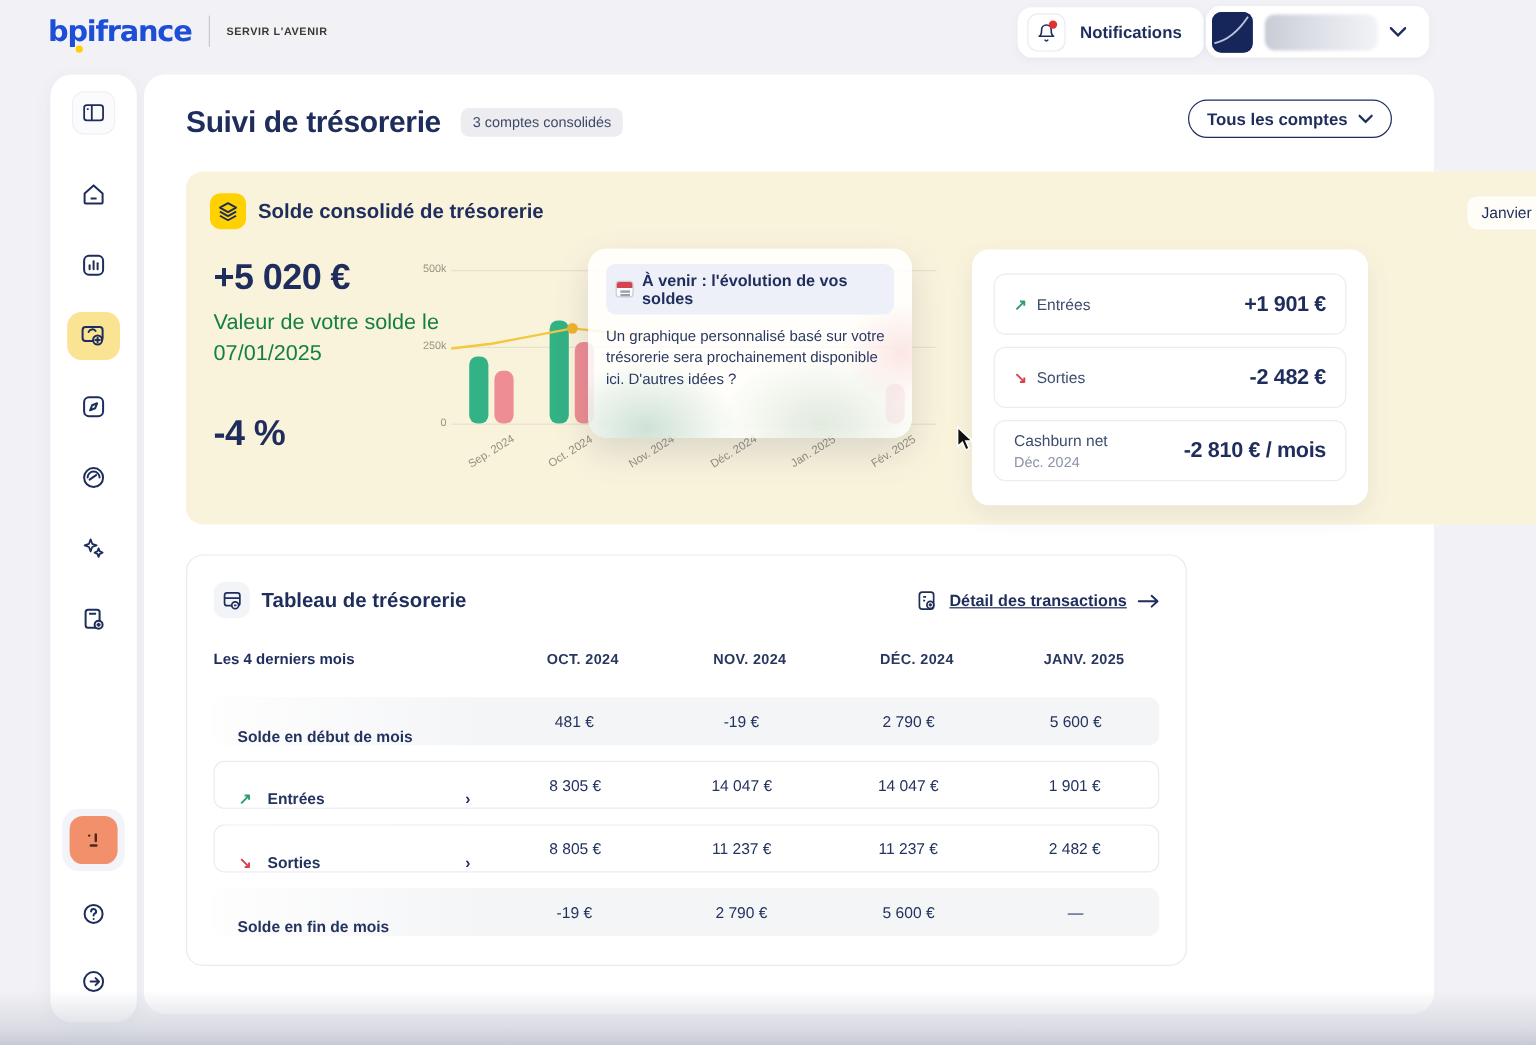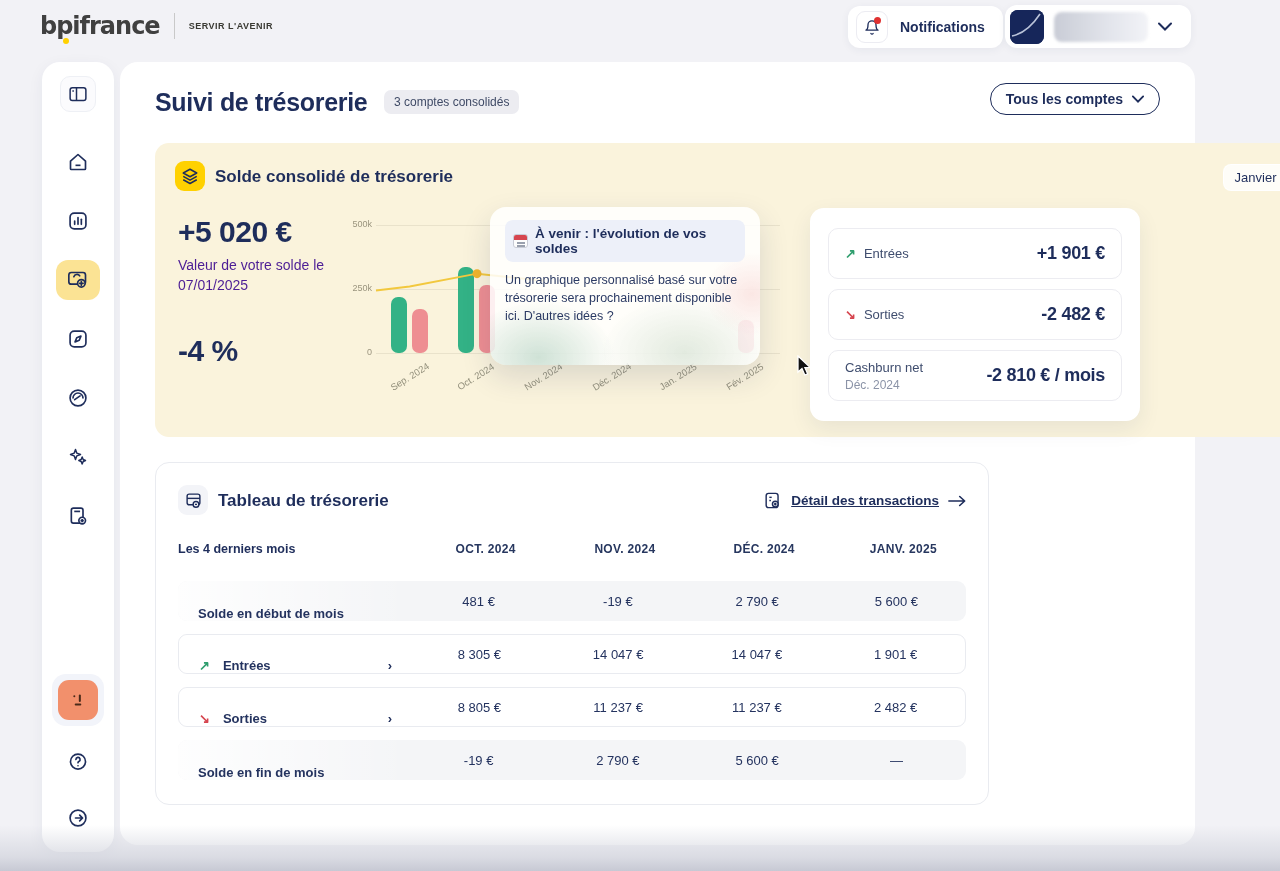--- a/index.html
+++ b/index.html
@@ -7,21 +7,21 @@
   body {
     font-family:"Liberation Sans", sans-serif;
     background:#f2f2f6;
     color:#1e2d5b;
     position:relative;
   }
 
   
   .topbar { position:absolute; left:0; top:0; width:1280px; height:54px; }
   .logo-wrap { position:absolute; left:40px; top:12px; display:flex; align-items:center; gap:14px; }
-  .logo { font-family:"DejaVu Sans", sans-serif; font-weight:bold; font-size:24px; color:#404040; letter-spacing:-1px; position:relative; }
+  .logo { font-family:"DejaVu Sans", sans-serif; font-weight:bold; font-size:24px; color:#1d4ed8; letter-spacing:-1px; position:relative; }
   .logo .i-dot { position:absolute; left:23px; bottom:-4px; width:6px; height:6px; border-radius:50%; background:#ffd100; }
   .logo-sep { width:1px; height:26px; background:#c9c9c9; }
   .tagline { font-size:9px; font-weight:bold; letter-spacing:.5px; color:#3a3a33; }
 
   .notif-card { position:absolute; left:848px; top:6px; height:42px; background:#fff; border-radius:12px;
     display:flex; align-items:center; gap:12px; padding:0 18px 0 8px; box-shadow:0 2px 8px rgba(30,45,90,.06); cursor:pointer; }
   .bell-box { width:32px; height:32px; border:1px solid #ececf2; border-radius:9px; display:flex; align-items:center; justify-content:center; position:relative; }
   .bell-box .dot { position:absolute; top:5px; right:6px; width:7px; height:7px; background:#e03131; border-radius:50%; }
   .notif-label { font-weight:bold; font-size:14px; }
 
@@ -54,21 +54,21 @@
 
   
   .solde-card { position:absolute; left:35px; top:81px; width:1184px; height:294px; background:#faf3dc; border-radius:14px; }
   .gold-tile { position:absolute; left:20px; top:18px; width:30px; height:30px; background:#ffd100; border-radius:9px;
     display:flex; align-items:center; justify-content:center; }
   .solde-title { position:absolute; left:60px; top:24px; font-size:17px; font-weight:bold; }
   .period-pill { position:absolute; right:18px; top:21px; background:rgba(255,255,255,.8); border:1px solid rgba(255,255,255,.9);
     border-radius:8px; padding:5px 11px; font-size:13px; color:#1e2d5b; }
 
   .stat-big { font-size:30px; font-weight:bold; letter-spacing:-.5px; }
-  .stat-cap { font-size:14px; color:#4c1d95; line-height:1.45; margin-top:6px; }
+  .stat-cap { font-size:18px; color:#15803d; line-height:1.45; margin-top:6px; }
   .stats-left { position:absolute; left:23px; top:72px; width:190px; }
   .stats-left .block2 { margin-top:38px; }
 
   
   .chart { position:absolute; left:195px; top:72px; width:430px; height:185px; }
   .ytick { position:absolute; right:408px; font-size:9px; color:#9a947e; }
   .plot { position:absolute; left:26px; top:10px; width:404px; height:128px; }
   .gridline { position:absolute; left:0; width:100%; height:1px; background:rgba(154,148,126,.18); }
   .slots { position:absolute; inset:0; display:flex; }
   .slot { flex:1; display:flex; align-items:flex-end; justify-content:center; gap:5px; }

